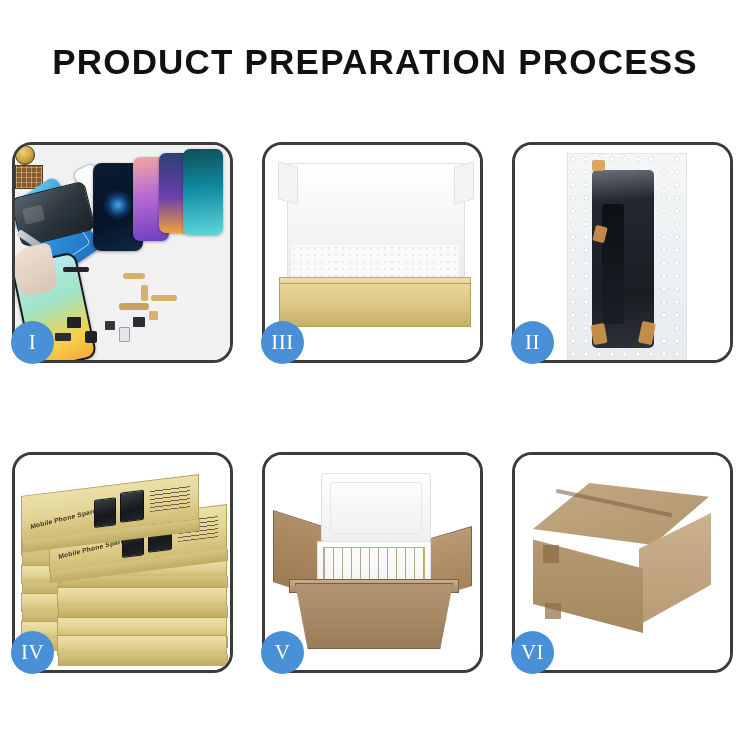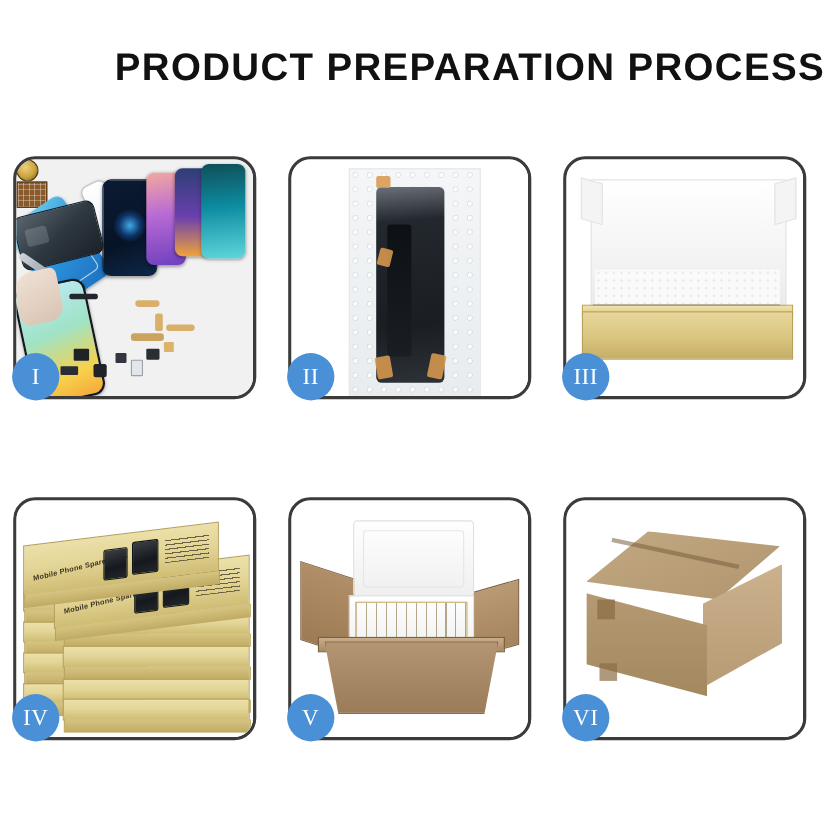--- a/index.html
+++ b/index.html
@@ -16,21 +16,21 @@
     color: #1a1a1a;
     position: relative;
   }
 
   
   .header {
     position: absolute;
     left: 0;
     top: 0;
     width: 750px;
-    text-align: right;
+    text-align: center;
   }
   .page-title {
     margin: 0;
     padding-top: 44px;
     font-size: 35px;
     font-weight: 700;
     letter-spacing: 1.2px;
     line-height: 1.05;
     color: #111111;
     font-family: "Liberation Sans", sans-serif;
@@ -423,43 +423,43 @@
         <div class="tool"></div>
         <div class="hand"></div>
       </div>
     </div>
     <div class="badge">I</div>
   </div>
 
   <div class="card">
     <div class="card-inner">
       <div class="scene">
+        <div class="foamlid"></div>
+        <div class="foamtexture"></div>
+        <div class="box3-inner"></div>
+        <div class="box3-lip"></div>
+        <div class="box3-body"></div>
+      </div>
+    </div>
+    <div class="badge">III</div>
+  </div>
+
+  <div class="card">
+    <div class="card-inner">
+      <div class="scene">
         <div class="bubblebag">
           <div class="wrapped-screen"></div>
           <div class="tape tape-1"></div>
           <div class="tape tape-2"></div>
           <div class="tape tape-3"></div>
           <div class="tape tape-4"></div>
         </div>
       </div>
     </div>
     <div class="badge">II</div>
-  </div>
-
-  <div class="card">
-    <div class="card-inner">
-      <div class="scene">
-        <div class="foamlid"></div>
-        <div class="foamtexture"></div>
-        <div class="box3-inner"></div>
-        <div class="box3-lip"></div>
-        <div class="box3-body"></div>
-      </div>
-    </div>
-    <div class="badge">III</div>
   </div>
 
   <div class="card">
     <div class="card-inner">
       <div class="scene">
         <div class="stack">
 
           <div class="kbox" style="left:0px; top:58px; width:110px; height:17px;">
               <div class="side"></div>
             </div>

